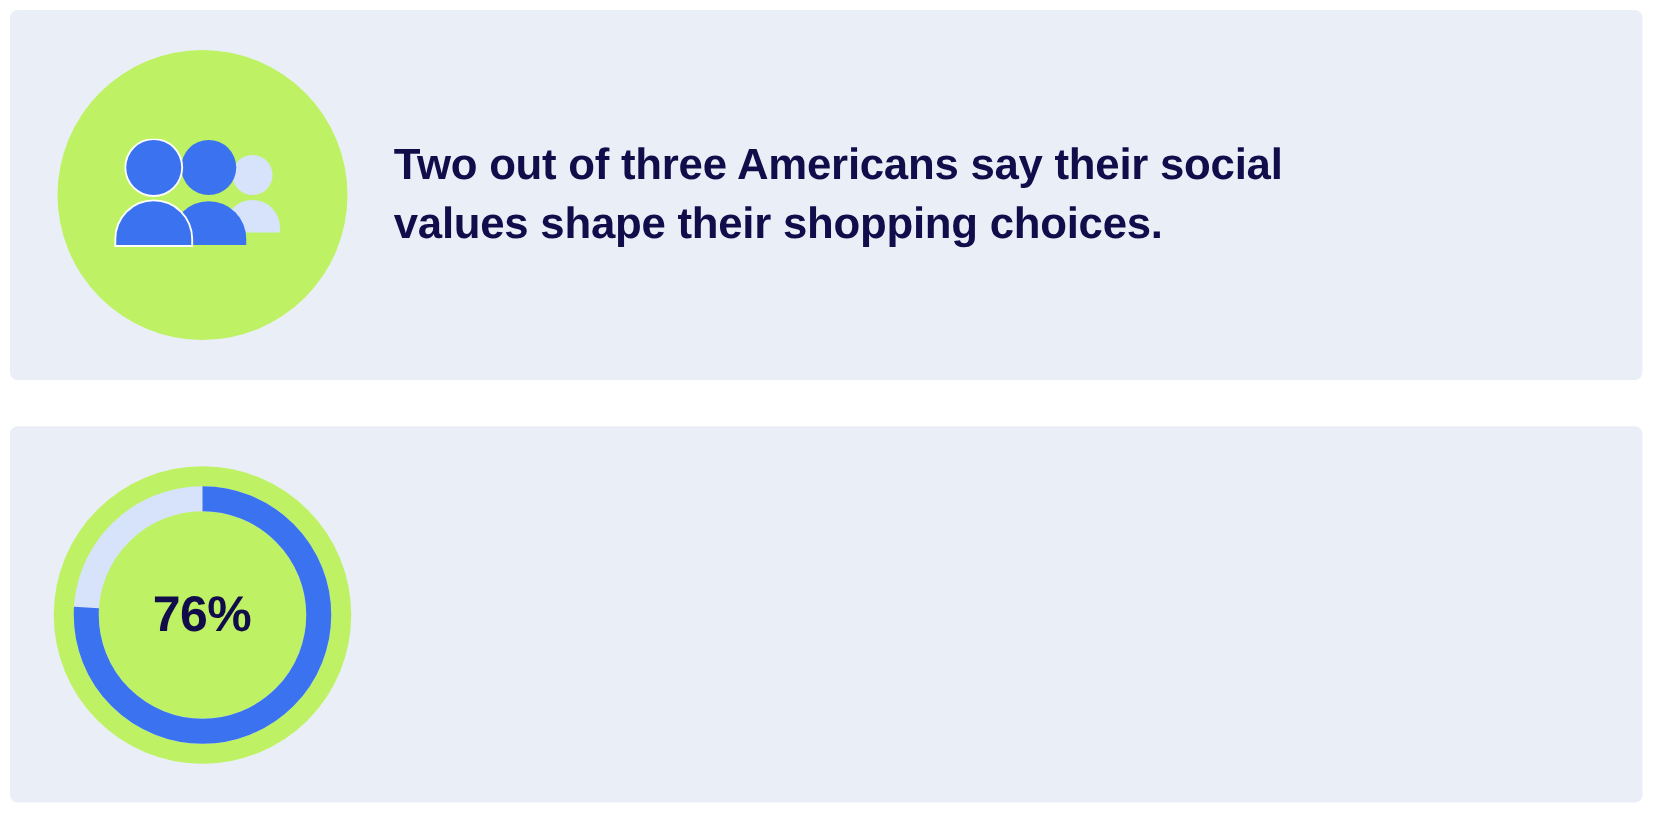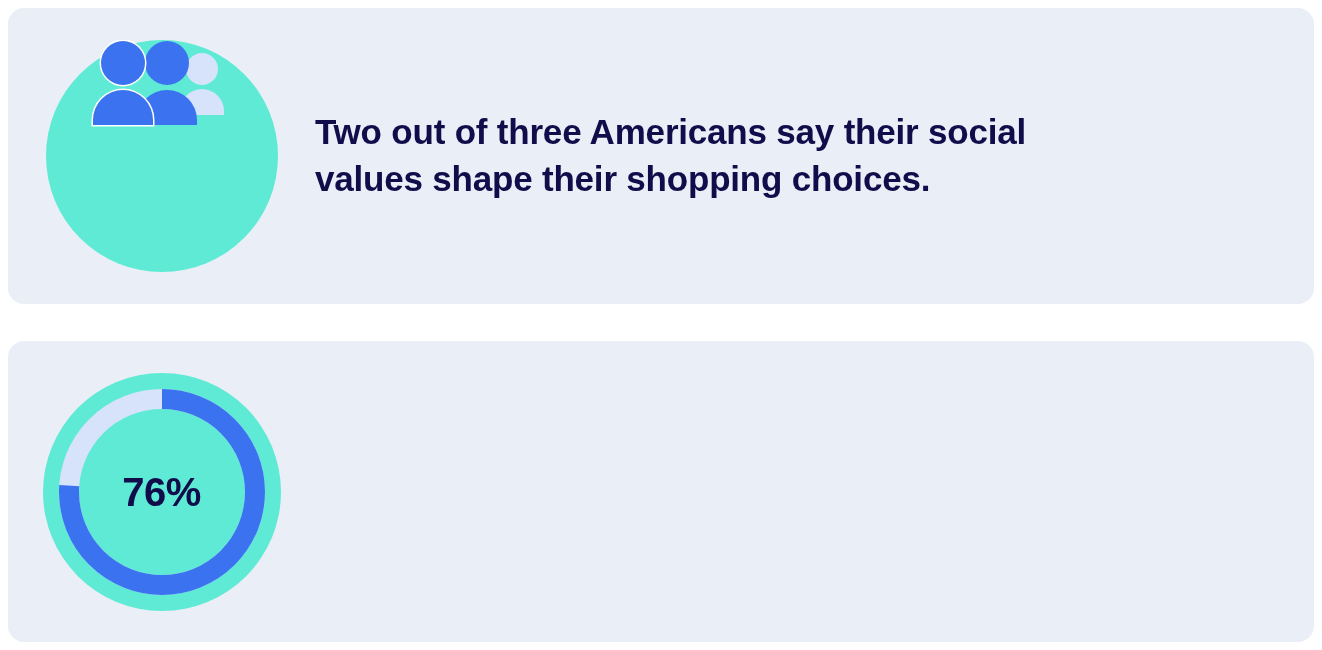--- a/index.html
+++ b/index.html
@@ -23,21 +23,21 @@
     padding: 8px 8px 8px 8px;
     display: flex;
     flex-direction: column;
     gap: 37px;
   }
 
   .stat-card {
     position: relative;
     box-sizing: border-box;
     background: #eaeff7;
-    border-radius: 16px;
+    border-radius: 6px;
     display: flex;
     align-items: center;
     overflow: hidden;
   }
 
   .stat-card--people { height: 296px; }
   .stat-card--donut  { height: 301px; }
 
   
   .card-media {
@@ -45,23 +45,23 @@
     width: 307px;
     display: flex;
     align-items: center;
     justify-content: center;
   }
 
   .media-disc {
     width: 232px;
     height: 232px;
     border-radius: 50%;
-    background: #5eead4;
+    background: #bef264;
     display: flex;
-    align-items: flex-start;
+    align-items: center;
     justify-content: center;
     position: relative;
   }
 
   .media-disc--donut {
     width: 238px;
     height: 238px;
   }
 
   .people-icon {

